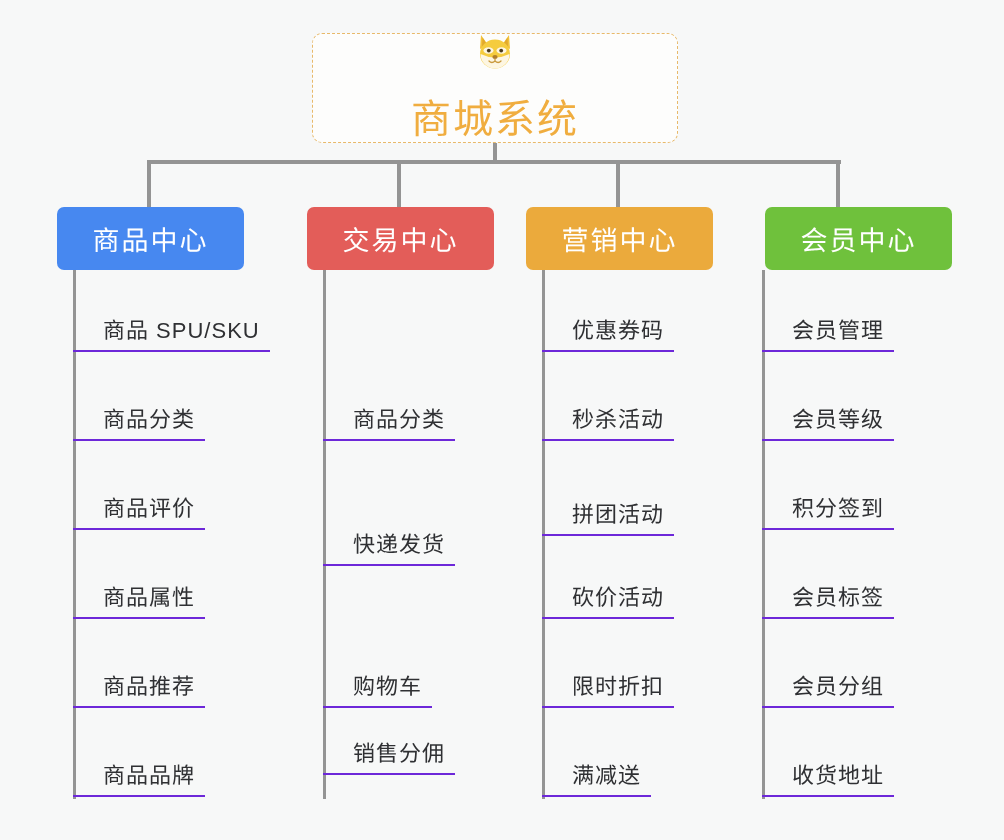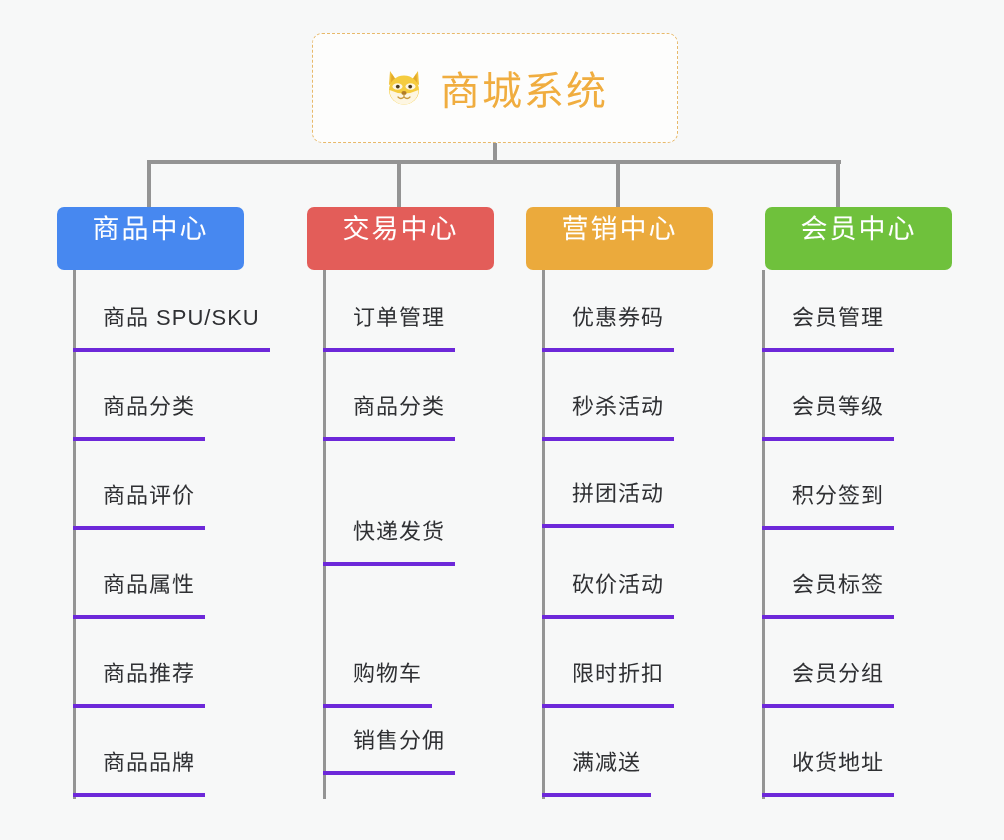--- a/index.html
+++ b/index.html
@@ -30,20 +30,21 @@
     width: 366px;
     height: 110px;
     box-sizing: border-box;
     background: #fdfdfc;
     border: 1px dashed #e8b96a;
     border-radius: 10px;
     display: flex;
     align-items: center;
     justify-content: center;
     gap: 14px;
+    flex-direction: column;
   }
   .root-emoji {
     font-size: 44px;
     line-height: 1;
     display: block;
     margin-top: -2px;
   }
   .root-emoji svg { display: block; }
   .root-title {
     font-size: 40px;
@@ -76,21 +77,21 @@
   }
 
   
   .cat-box {
     position: absolute;
     top: 207px;
     height: 63px;
     box-sizing: border-box;
     border-radius: 7px;
     display: flex;
-    align-items: flex-start;
+    align-items: center;
     justify-content: center;
   }
   .cat-label {
     font-size: 27px;
     color: #ffffff;
     letter-spacing: 2px;
     white-space: nowrap;
   }
 
   
@@ -107,22 +108,22 @@
   }
   .leaf-item {
     position: absolute;
     left: 0;
     height: 89px;
     display: flex;
     align-items: flex-end;
     box-sizing: border-box;
   }
   .leaf-underline {
-    border-bottom: 4px solid #6d28d9;
-    padding: 0 10px 17px 30px;
+    border-bottom: 2px solid #6d28d9;
+    padding: 0 10px 6px 30px;
     white-space: nowrap;
   }
   .leaf-text {
     font-size: 22px;
     color: #2f3033;
     letter-spacing: 1px;
   }
 </style>
 </head>
 <body>
@@ -183,23 +184,20 @@
         </div>
         <div class="leaf-item" style="top: 349px;">
           <div class="leaf-underline"><span class="leaf-text">商品推荐</span></div>
         </div>
         <div class="leaf-item" style="top: 438px;">
           <div class="leaf-underline"><span class="leaf-text">商品品牌</span></div>
         </div>
       </div>
       <div class="leaf-col" style="left: 323px; width: 227px; height: 531px;">
         <div class="leaf-spine" style="height: 529px;"></div>
-        <div class="leaf-item" style="top: -7px;">
-          <div class="leaf-underline"><span class="leaf-text">订单管理</span></div>
-        </div>
         <div class="leaf-item" style="top: 82px;">
           <div class="leaf-underline"><span class="leaf-text">商品分类</span></div>
         </div>
         <div class="leaf-item" style="top: 171px; margin-top: 36px;">
           <div class="leaf-underline"><span class="leaf-text">快递发货</span></div>
         </div>
         <div class="leaf-item" style="top: 349px;">
           <div class="leaf-underline"><span class="leaf-text">购物车</span></div>
         </div>
         <div class="leaf-item" style="top: 416px;">
@@ -207,21 +205,21 @@
         </div>
       </div>
       <div class="leaf-col" style="left: 542px; width: 227px; height: 531px;">
         <div class="leaf-spine" style="height: 529px;"></div>
         <div class="leaf-item" style="top: -7px;">
           <div class="leaf-underline"><span class="leaf-text">优惠券码</span></div>
         </div>
         <div class="leaf-item" style="top: 82px;">
           <div class="leaf-underline"><span class="leaf-text">秒杀活动</span></div>
         </div>
-        <div class="leaf-item" style="top: 187px; align-items: center;">
+        <div class="leaf-item" style="top: 177px;">
           <div class="leaf-underline"><span class="leaf-text">拼团活动</span></div>
         </div>
         <div class="leaf-item" style="top: 260px;">
           <div class="leaf-underline"><span class="leaf-text">砍价活动</span></div>
         </div>
         <div class="leaf-item" style="top: 349px;">
           <div class="leaf-underline"><span class="leaf-text">限时折扣</span></div>
         </div>
         <div class="leaf-item" style="top: 438px;">
           <div class="leaf-underline"><span class="leaf-text">满减送</span></div>

